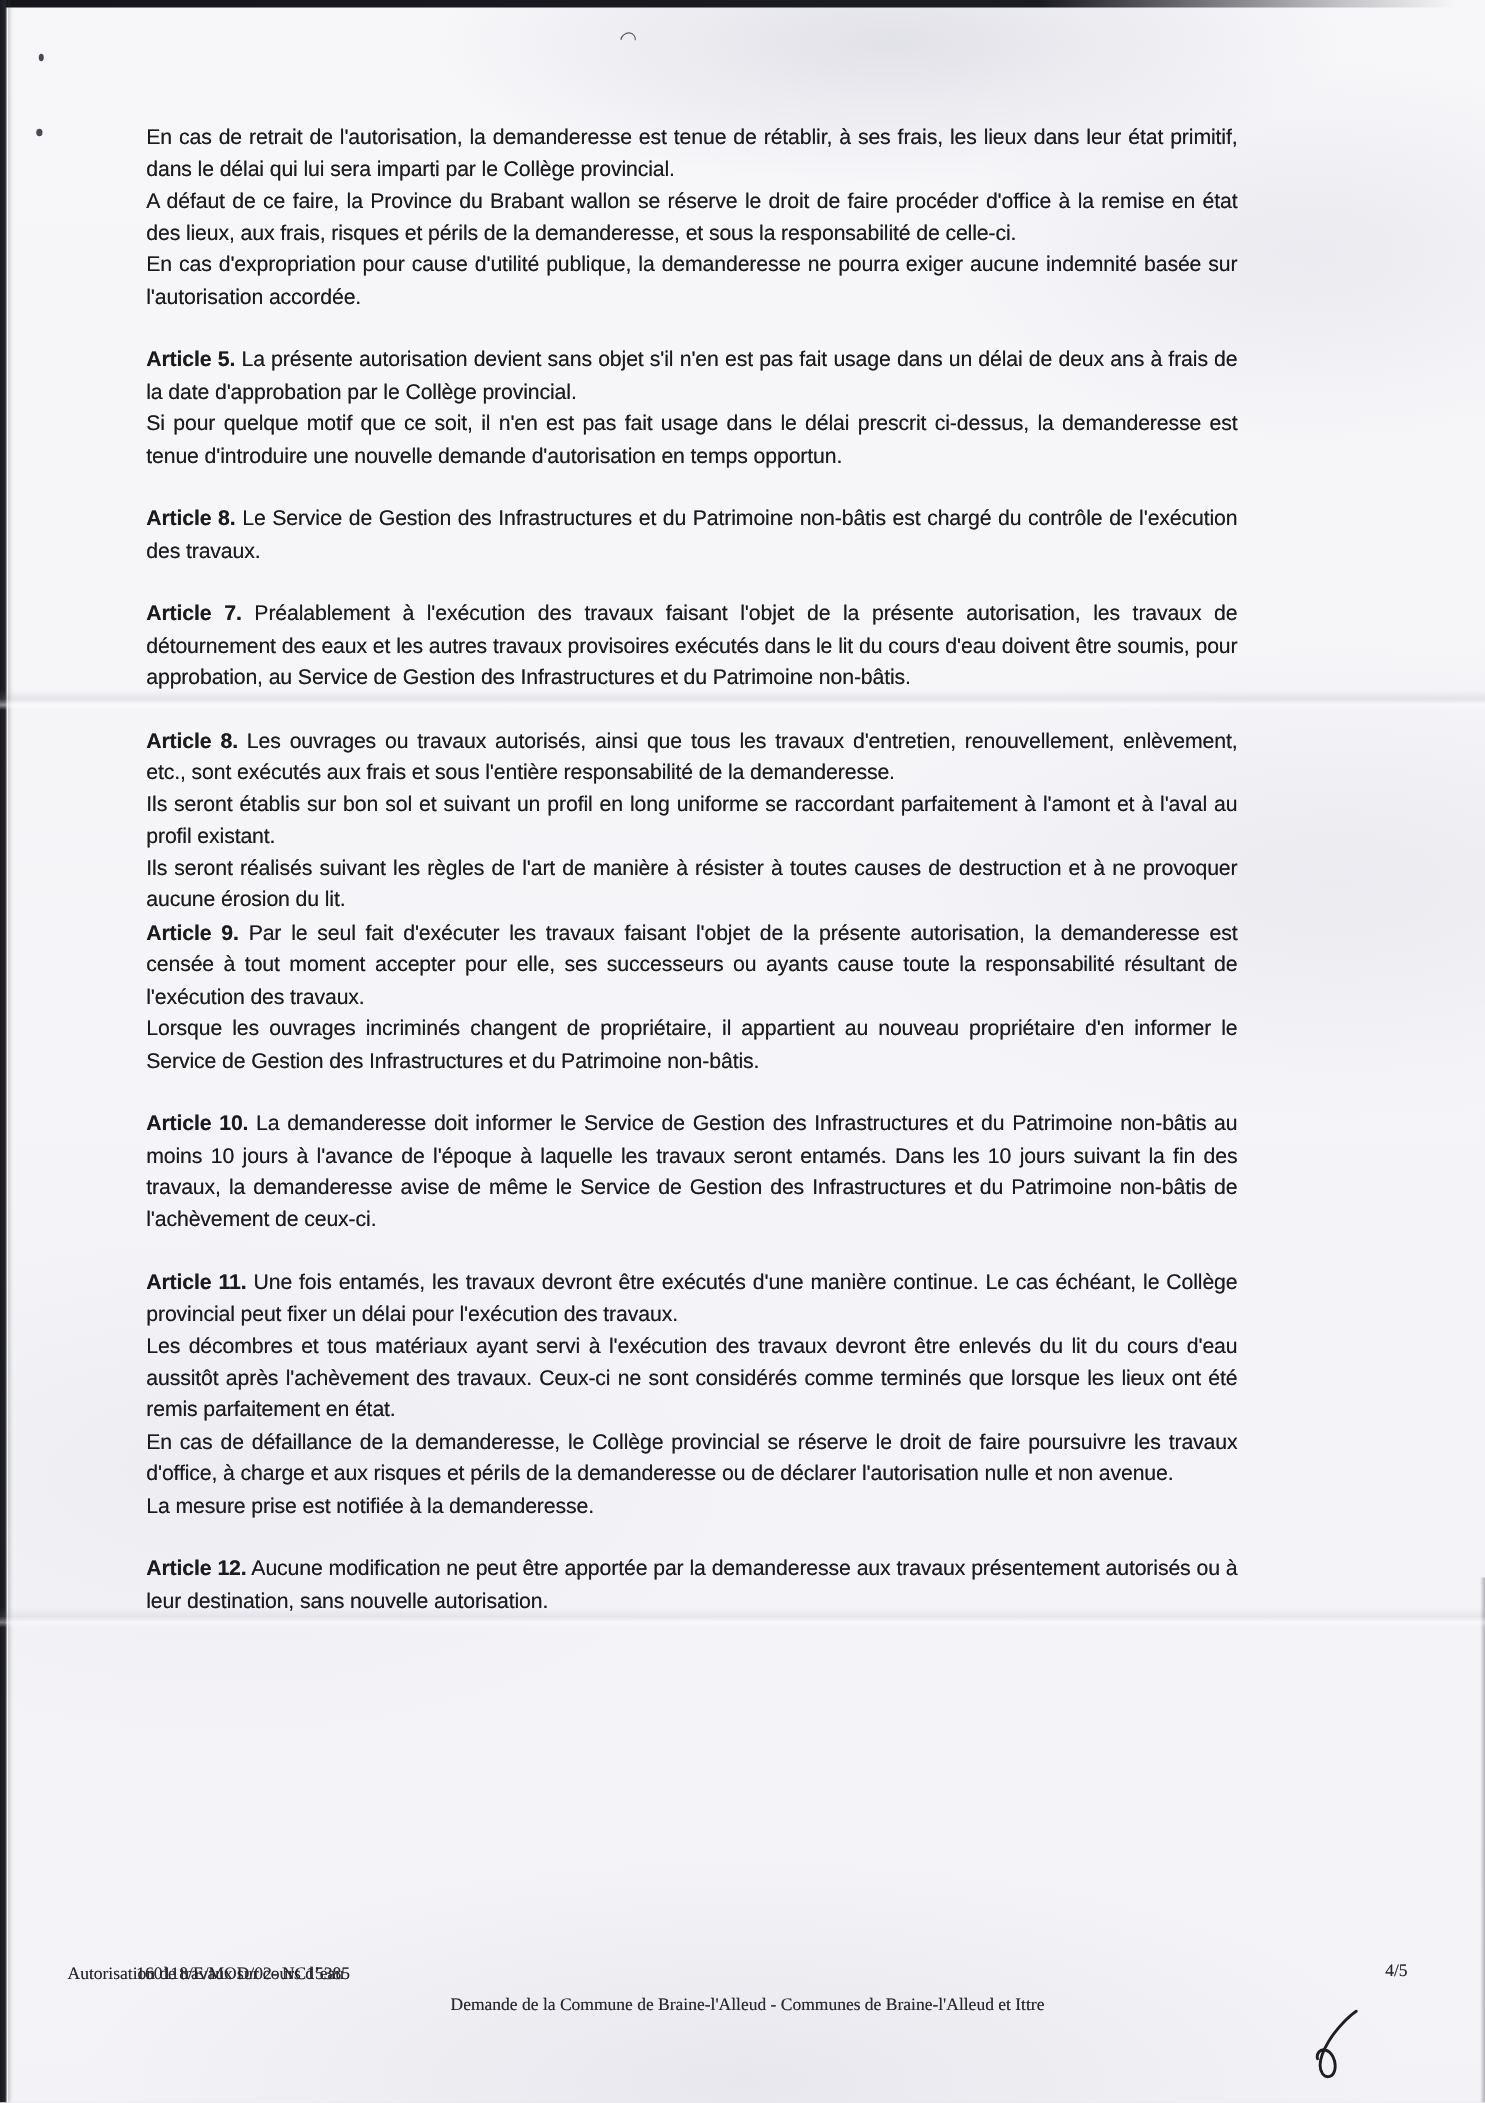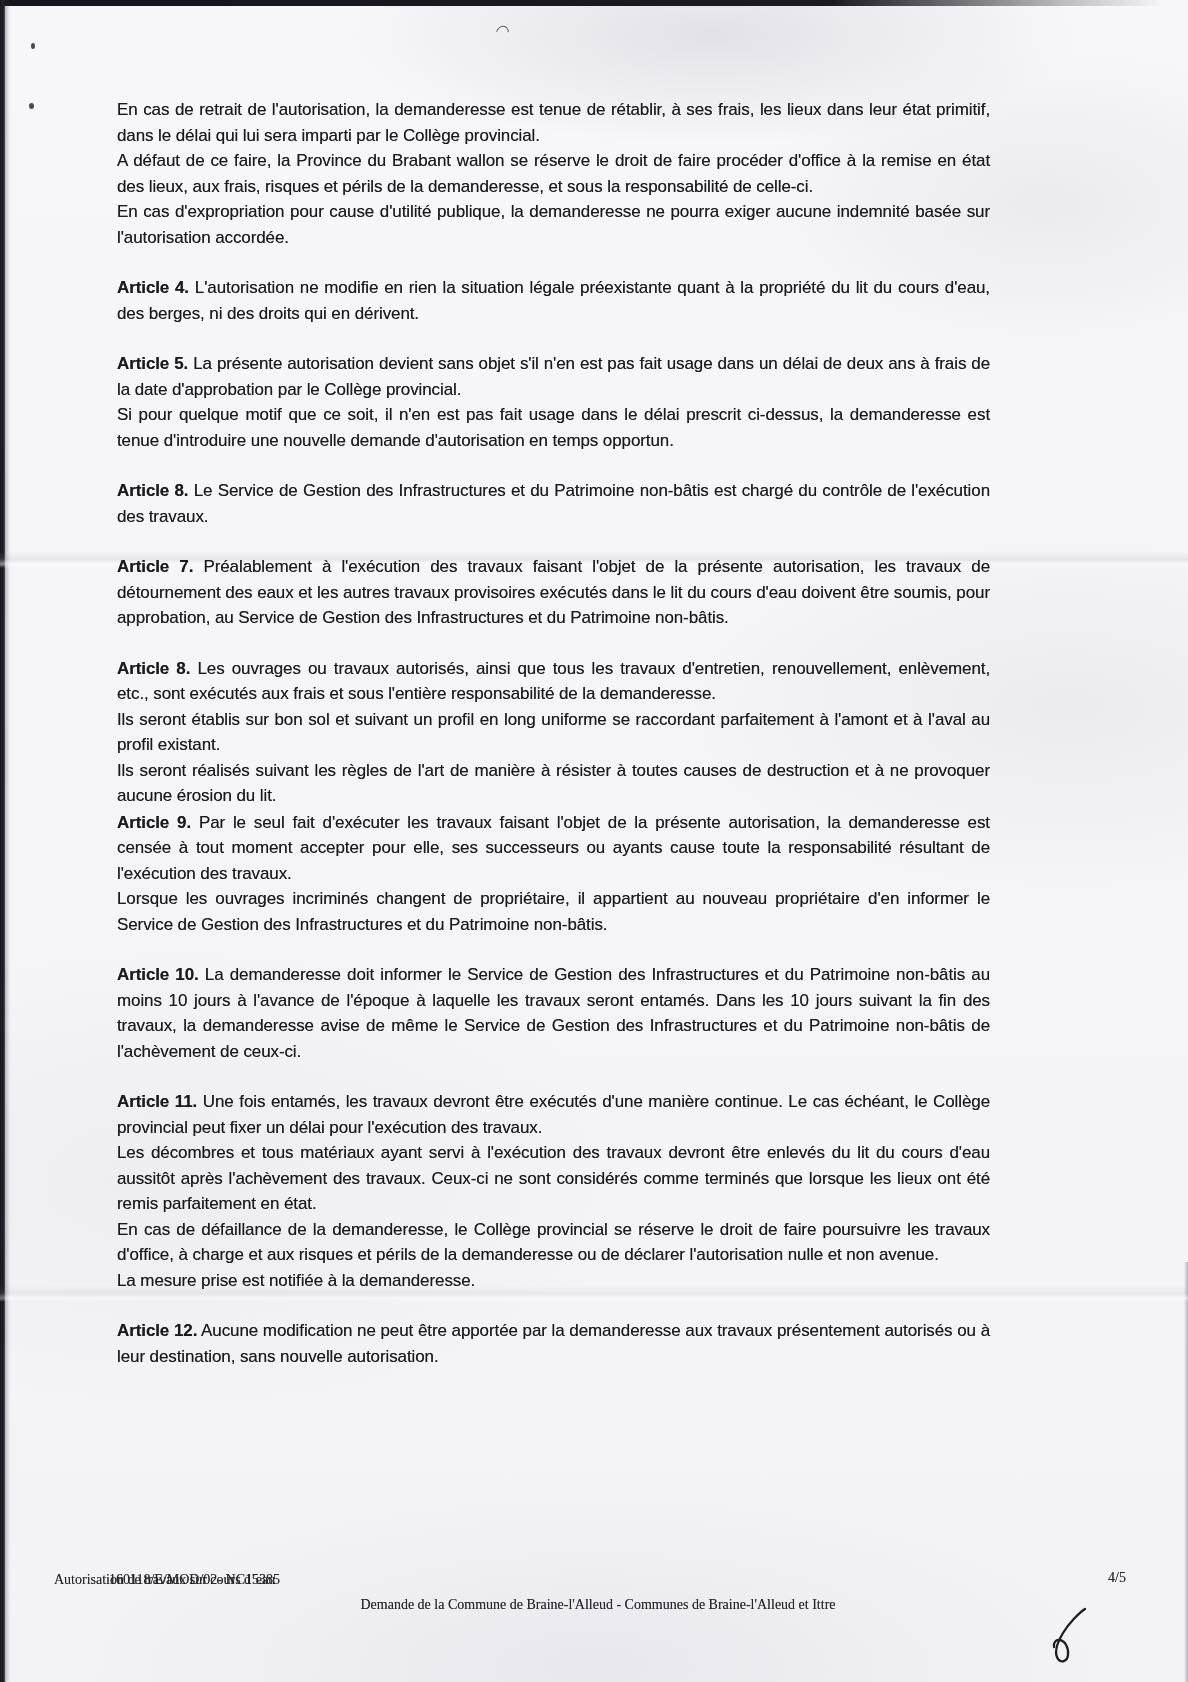--- a/index.html
+++ b/index.html
@@ -98,21 +98,20 @@
   <div class="ink-speck s1"></div>
   <div class="ink-speck s2"></div>
   <div class="stray-curl-mark"></div>
   <div class="paper-crease c1"></div>
   <div class="paper-crease c2"></div>
 
   <main class="doc-body" id="doc-body">
       <p class="body"><span class="txt">En cas de retrait de l'autorisation, la demanderesse est tenue de rétablir, à ses frais, les lieux dans leur état primitif, dans le délai qui lui sera imparti par le Collège provincial.</span></p>
       <p class="body"><span class="txt">A défaut de ce faire, la Province du Brabant wallon se réserve le droit de faire procéder d'office à la remise en état des lieux, aux frais, risques et périls de la demanderesse, et sous la responsabilité de celle-ci.</span></p>
       <p class="body"><span class="txt">En cas d'expropriation pour cause d'utilité publique, la demanderesse ne pourra exiger aucune indemnité basée sur l'autorisation accordée.</span></p>
-      <p class="article"><b class="lead">Article 4.</b><span class="txt"> L'autorisation ne modifie en rien la situation légale préexistante quant à la propriété du lit du cours d'eau, des berges, ni des droits qui en dérivent.</span></p>
       <p class="article"><b class="lead">Article 5.</b><span class="txt"> La présente autorisation devient sans objet s'il n'en est pas fait usage dans un délai de deux ans à frais de la date d'approbation par le Collège provincial.</span></p>
       <p class="body"><span class="txt">Si pour quelque motif que ce soit, il n'en est pas fait usage dans le délai prescrit ci-dessus, la demanderesse est tenue d'introduire une nouvelle demande d'autorisation en temps opportun.</span></p>
       <p class="article"><b class="lead">Article 8.</b><span class="txt"> Le Service de Gestion des Infrastructures et du Patrimoine non-bâtis est chargé du contrôle de l'exécution des travaux.</span></p>
       <p class="article"><b class="lead">Article 7.</b><span class="txt"> Préalablement à l'exécution des travaux faisant l'objet de la présente autorisation, les travaux de détournement des eaux et les autres travaux provisoires exécutés dans le lit du cours d'eau doivent être soumis, pour approbation, au Service de Gestion des Infrastructures et du Patrimoine non-bâtis.</span></p>
       <p class="article"><b class="lead">Article 8.</b><span class="txt"> Les ouvrages ou travaux autorisés, ainsi que tous les travaux d'entretien, renouvellement, enlèvement, etc., sont exécutés aux frais et sous l'entière responsabilité de la demanderesse.</span></p>
       <p class="body"><span class="txt">Ils seront établis sur bon sol et suivant un profil en long uniforme se raccordant parfaitement à l'amont et à l'aval au profil existant.</span></p>
       <p class="body"><span class="txt">Ils seront réalisés suivant les règles de l'art de manière à résister à toutes causes de destruction et à ne provoquer aucune érosion du lit.</span></p>
       <p class="article-tight"><b class="lead">Article 9.</b><span class="txt"> Par le seul fait d'exécuter les travaux faisant l'objet de la présente autorisation, la demanderesse est censée à tout moment accepter pour elle, ses successeurs ou ayants cause toute la responsabilité résultant de l'exécution des travaux.</span></p>
       <p class="body"><span class="txt">Lorsque les ouvrages incriminés changent de propriétaire, il appartient au nouveau propriétaire d'en informer le Service de Gestion des Infrastructures et du Patrimoine non-bâtis.</span></p>
       <p class="article"><b class="lead">Article 10.</b><span class="txt"> La demanderesse doit informer le Service de Gestion des Infrastructures et du Patrimoine non-bâtis au moins 10 jours à l'avance de l'époque à laquelle les travaux seront entamés. Dans les 10 jours suivant la fin des travaux, la demanderesse avise de même le Service de Gestion des Infrastructures et du Patrimoine non-bâtis de l'achèvement de ceux-ci.</span></p>

